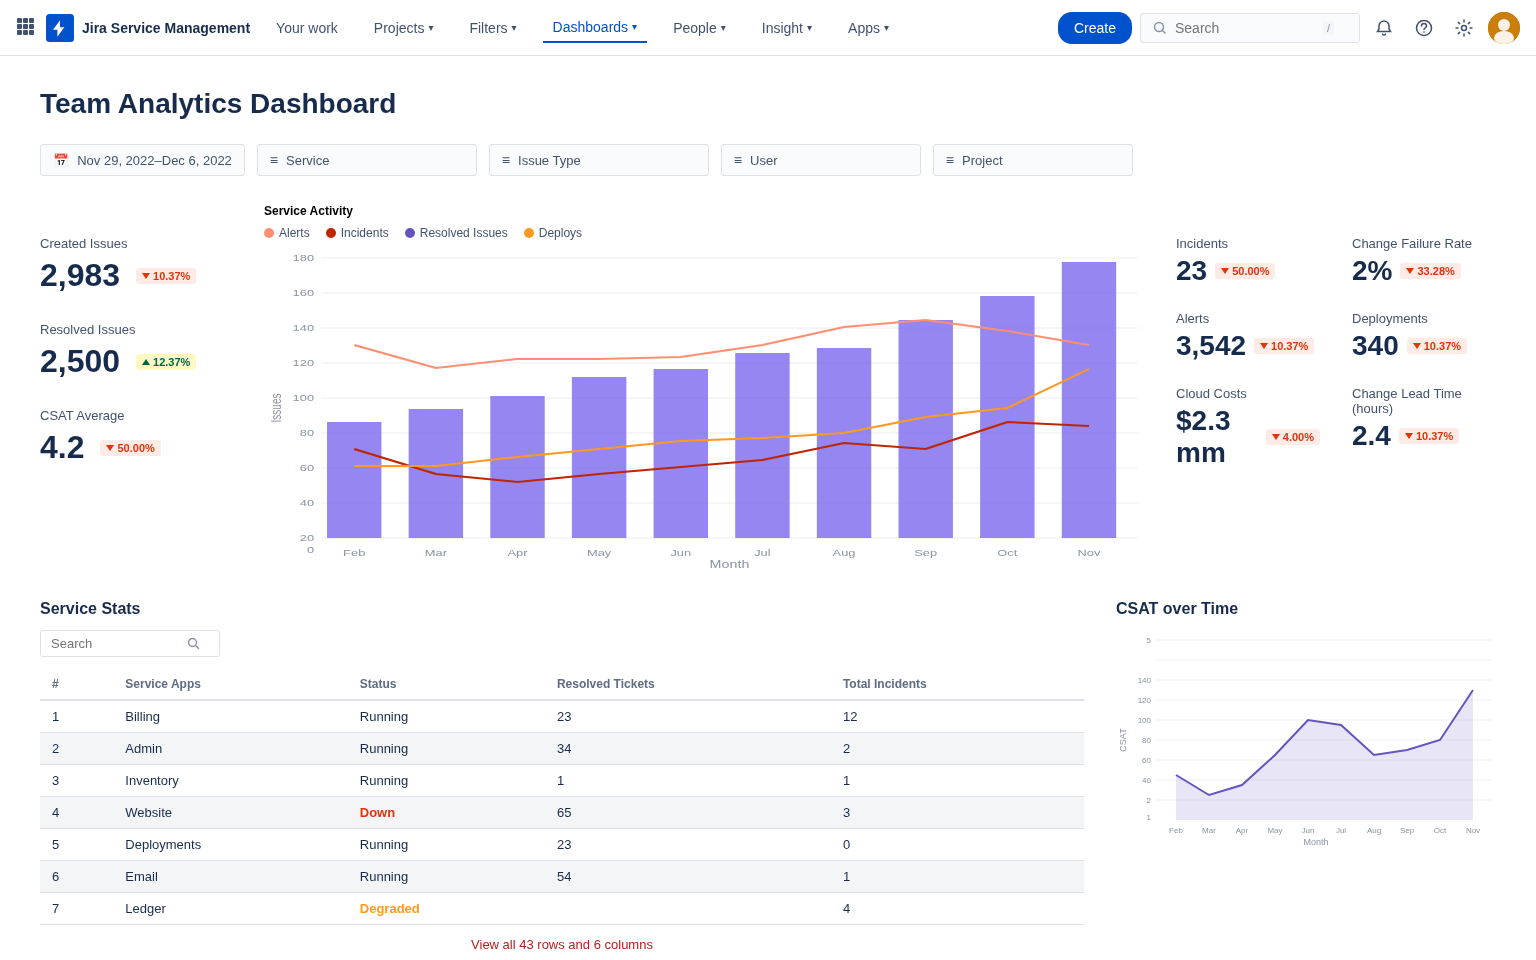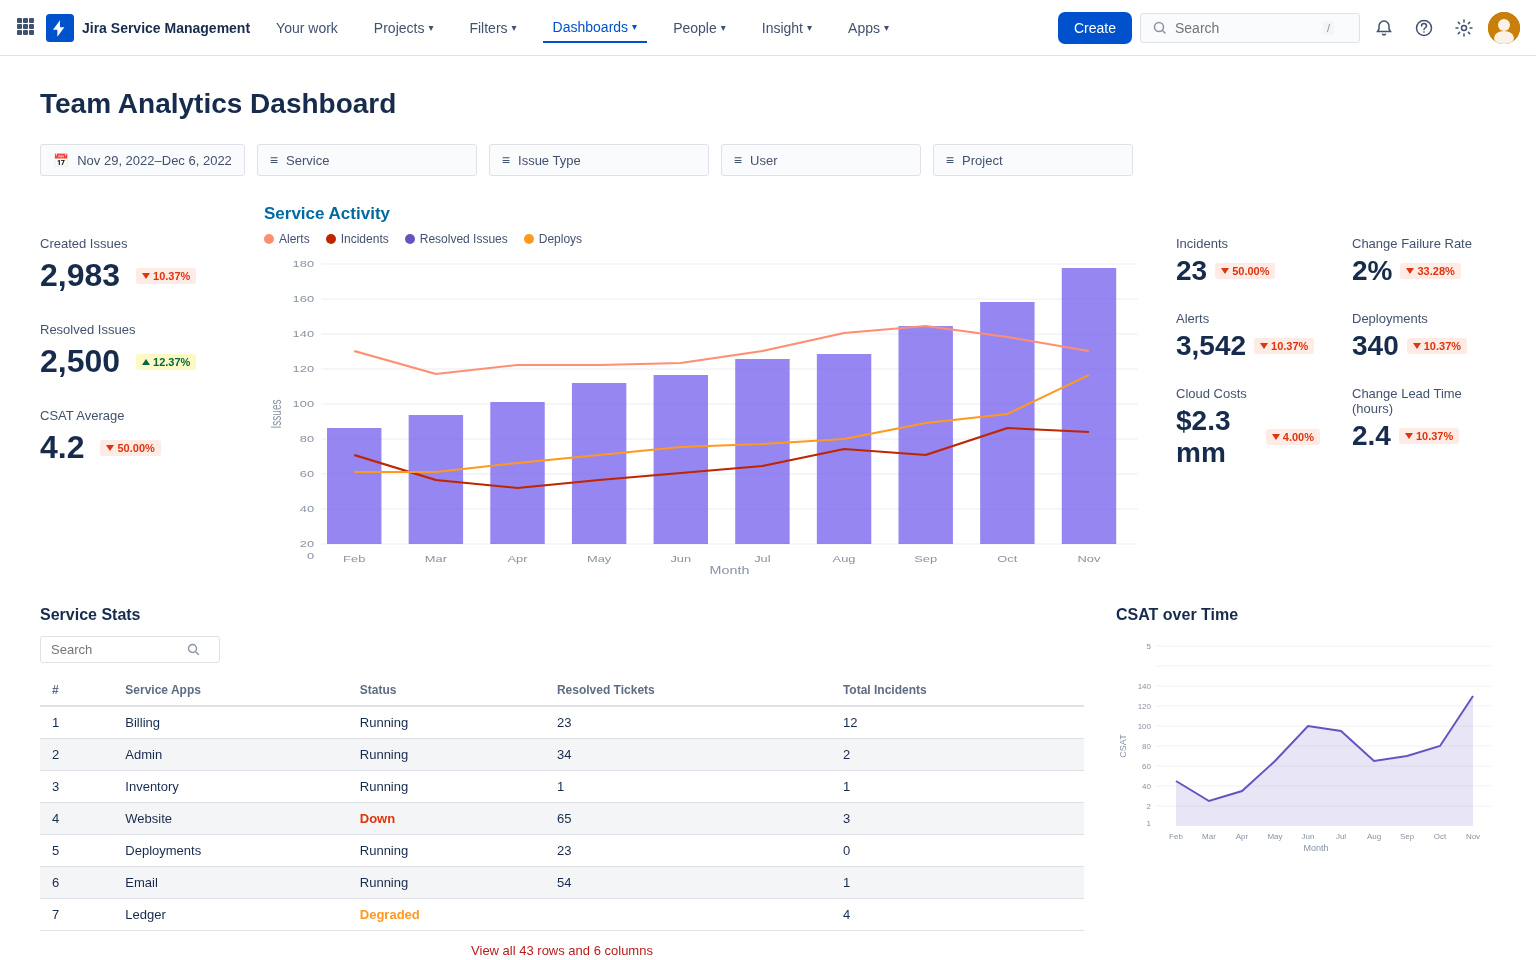--- a/index.html
+++ b/index.html
@@ -24,21 +24,21 @@
     .nav-chevron { font-size: 10px; }
     .nav-right { display: flex; align-items: center; gap: 8px; margin-left: auto; }
     .search-box {
       display: flex; align-items: center; gap: 8px;
       border: 1px solid #dfe1e6; border-radius: 3px;
       padding: 6px 12px; width: 220px; background: #fafbfc;
     }
     .search-box input { border: none; background: transparent; outline: none; font-size: 14px; color: #172b4d; width: 140px; }
     .search-shortcut { font-size: 11px; color: #8993a4; background: #f4f5f7; padding: 1px 4px; border-radius: 2px; }
     .create-btn {
-      background: #0052cc; color: #fff; border: none; border-radius: 7px;
+      background: #0052cc; color: #fff; border: none; border-radius: 14px;
       padding: 8px 16px; font-size: 14px; font-weight: 500; cursor: pointer;
     }
     .nav-icon-btn { width: 32px; height: 32px; border-radius: 50%; display: flex; align-items: center; justify-content: center; cursor: pointer; color: #42526e; font-size: 16px; }
     .avatar { width: 32px; height: 32px; border-radius: 50%; background: #5243aa; display: flex; align-items: center; justify-content: center; color: #fff; font-size: 12px; font-weight: 600; overflow: hidden; }
 
     
     .main { padding: 32px 40px; max-width: 1536px; }
     .page-title { font-size: 28px; font-weight: 700; color: #172b4d; margin-bottom: 24px; }
 
     
@@ -57,21 +57,21 @@
     .kpi-section { display: flex; flex-direction: column; gap: 28px; padding-top: 32px; }
     .kpi-card { }
     .kpi-label { font-size: 13px; color: #42526e; margin-bottom: 6px; }
     .kpi-value { font-size: 32px; font-weight: 700; color: #172b4d; display: flex; align-items: center; gap: 16px; }
     .badge { display: inline-flex; align-items: center; gap: 3px; font-size: 11px; font-weight: 600; padding: 2px 6px; border-radius: 3px; }
     .badge.red { background: #ffebe6; color: #de350b; }
     .badge.green { background: #fef9c3; color: #006644; }
 
     
     .chart-section { }
-    .chart-title { font-size: 17px; font-weight: 600; color: #0369a1; margin-bottom: 8px; }
+    .chart-title { font-size: 12px; font-weight: 600; color: #000000; margin-bottom: 8px; }
     .chart-legend { display: flex; gap: 16px; margin-bottom: 8px; font-size: 12px; color: #42526e; }
     .legend-item { display: flex; align-items: center; gap: 5px; }
     .legend-dot { width: 10px; height: 10px; border-radius: 50%; }
     .chart-container { position: relative; width: 100%; height: 320px; }
 
     
     .right-kpis { display: grid; grid-template-columns: 1fr 1fr; gap: 24px 32px; padding-top: 32px; align-content: start; }
     .right-kpi { }
     .right-kpi-label { font-size: 13px; color: #42526e; margin-bottom: 4px; }
     .right-kpi-value { font-size: 28px; font-weight: 700; color: #172b4d; display: flex; align-items: center; gap: 8px; }

